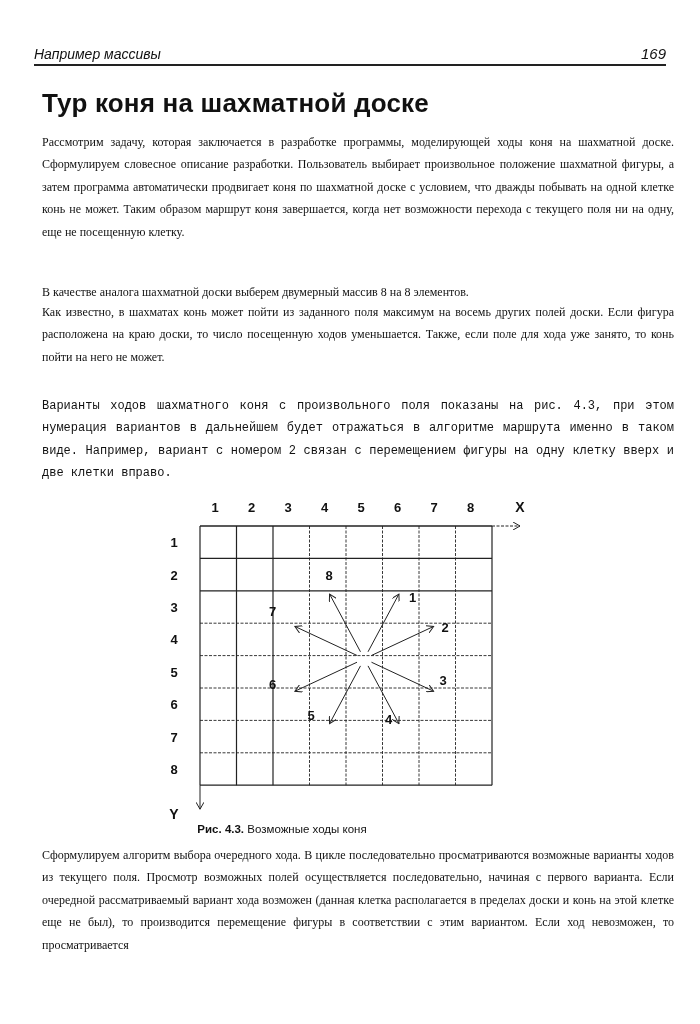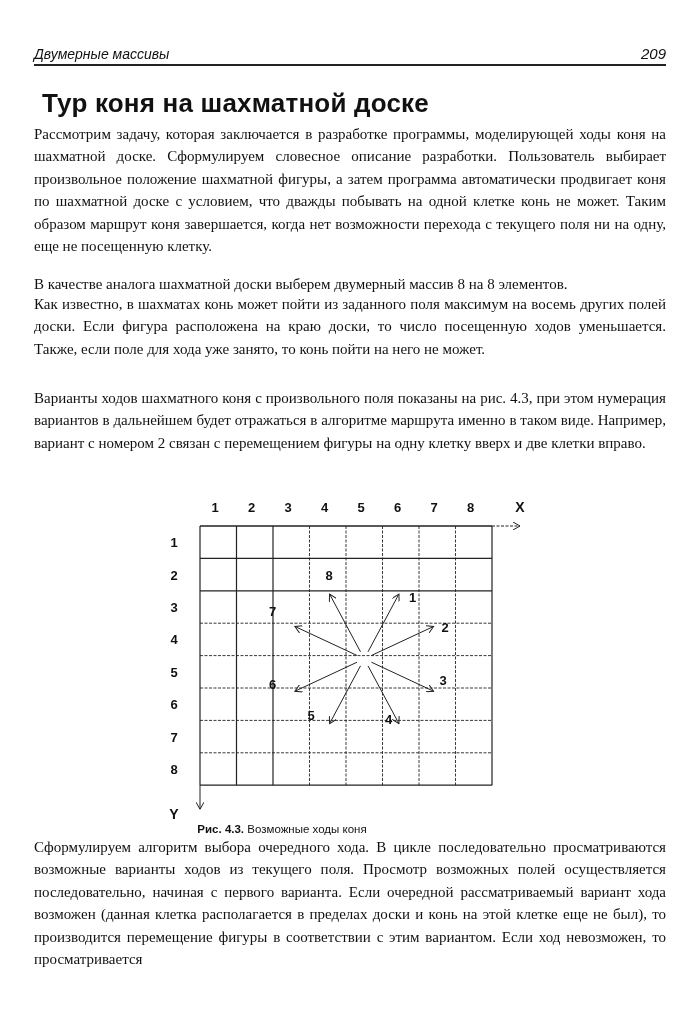--- a/index.html
+++ b/index.html
@@ -1,37 +1,37 @@
 <!DOCTYPE html>
 <html><head>
 <meta charset="utf-8">
 <style>
   html,body{margin:0;padding:0;background:#fff;}
   body{width:700px;height:1024px;position:relative;overflow:hidden;color:#111;}
   .header{position:absolute;left:34px;top:42px;width:632px;height:22px;border-bottom:2px solid #222;}
   .running-title{position:absolute;left:0;bottom:2px;font-family:"Liberation Sans",sans-serif;font-style:italic;font-size:14px;}
   .page-num{position:absolute;right:0;bottom:2px;font-family:"Liberation Sans",sans-serif;font-style:italic;font-size:15px;}
   h1{position:absolute;left:34px;top:80px;margin:8px;font-family:"Liberation Sans",sans-serif;font-weight:bold;font-size:26px;letter-spacing:0.2px;}
-  .para{position:absolute;left:34px;width:632px;margin:0;font-family:"Liberation Serif",serif;font-size:15px;line-height:22.4px;text-align:justify;}
+  .para{position:absolute;left:34px;width:632px;margin:8px;font-family:"Liberation Serif",serif;font-size:12px;line-height:22.4px;text-align:justify;}
   #p1{top:123px;}
   #p2{top:273px;}
   #p3{top:293px;}
-  #p4{top:387px;}
+  #p4{top:387px;font-family:Liberation Mono, monospace;}
   #p5{top:836px;}
   .fig{position:absolute;left:0;top:490px;width:700px;height:360px;}
   .fig svg{position:absolute;left:0;top:0;}
   .caption{position:absolute;left:0;width:564px;top:333px;text-align:center;font-family:"Liberation Sans",sans-serif;font-size:11.5px;}
   .caption b{font-weight:bold;}
 </style>
 </head>
 <body>
 
 <div class="header">
-  <span class="running-title">Двумерные массивы</span>
-  <span class="page-num">209</span>
+  <span class="running-title">Например массивы</span>
+  <span class="page-num">169</span>
 </div>
 
 <h1>Тур коня на шахматной доске</h1>
 
 <p class="para" id="p1">Рассмотрим задачу, которая заключается в разработке программы, моделирующей ходы коня на шахматной доске. Сформулируем словесное описание разработки. Пользователь выбирает произвольное положение шахматной фигуры, а затем программа автоматически продвигает коня по шахматной доске с условием, что дважды побывать на одной клетке конь не может. Таким образом маршрут коня завершается, когда нет возможности перехода с текущего поля ни на одну, еще не посещенную клетку.</p>
 <p class="para" id="p2">В качестве аналога шахматной доски выберем двумерный массив 8 на 8 элементов.</p>
 <p class="para" id="p3">Как известно, в шахматах конь может пойти из заданного поля максимум на восемь других полей доски. Если фигура расположена на краю доски, то число посещенную ходов уменьшается. Также, если поле для хода уже занято, то конь пойти на него не может.</p>
 <p class="para" id="p4">Варианты ходов шахматного коня с произвольного поля показаны на рис. 4.3, при этом нумерация вариантов в дальнейшем будет отражаться в алгоритме маршрута именно в таком виде. Например, вариант с номером 2 связан с перемещением фигуры на одну клетку вверх и две клетки вправо.</p>
 
 <div class="fig">

